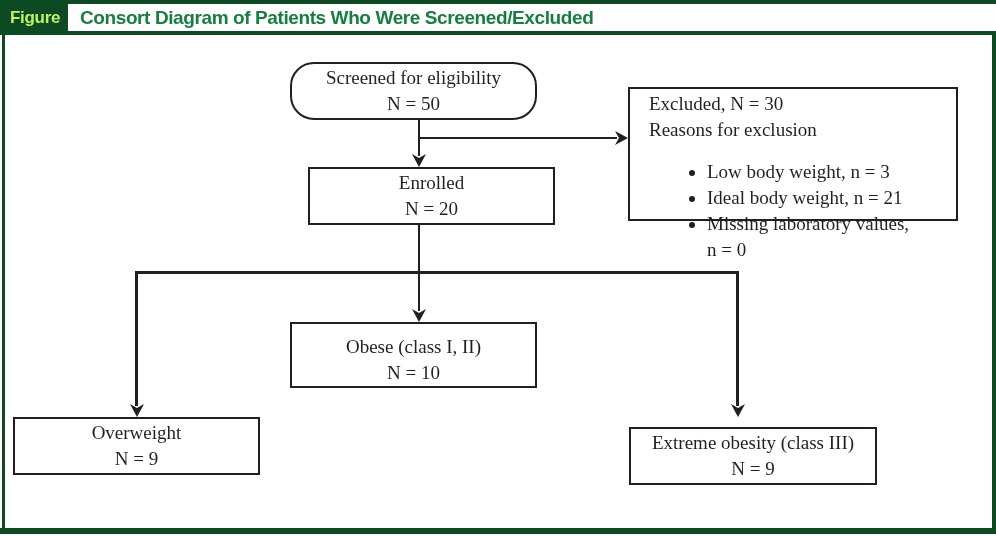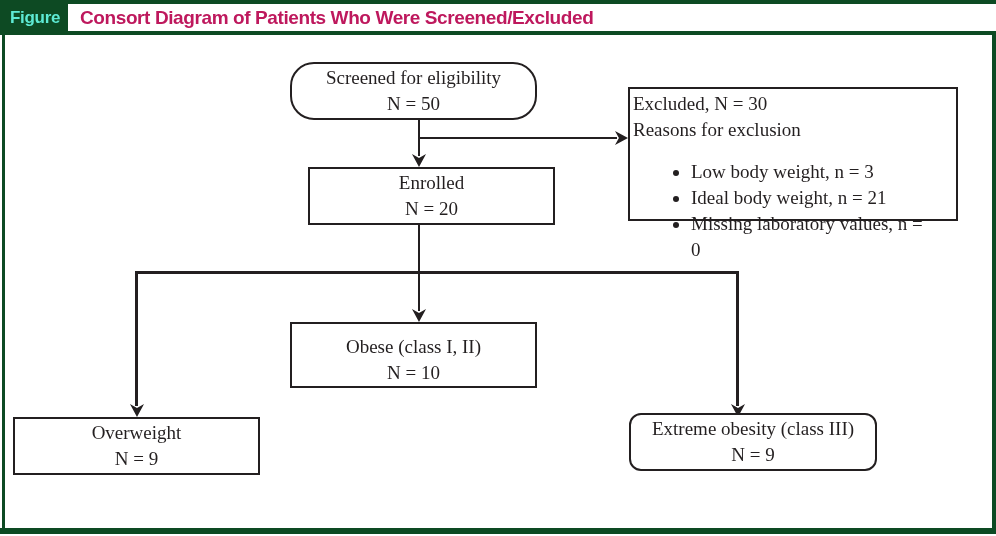--- a/index.html
+++ b/index.html
@@ -8,52 +8,52 @@
     width:996px;height:536px;
     background:#ffffff;
     font-family:"Liberation Serif", serif;
     color:#231f20;
     overflow:hidden;
   }
   
   .hdr-topbar{position:absolute;left:0;top:0;width:996px;height:4px;background:#0d4a23;}
   .hdr-chip{
     position:absolute;left:0;top:0;width:68px;height:35px;
-    background:#0d4a23;color:#5eead4;
+    background:#0d4a23;color:#bef264;
     font-family:"Liberation Sans", sans-serif;font-weight:bold;font-size:17px;
     letter-spacing:-0.3px;
     display:flex;align-items:center;padding-left:10px;box-sizing:border-box;
   }
   .hdr-title{
     position:absolute;left:80px;top:4px;height:27px;right:4px;
     display:flex;align-items:center;
     font-family:"Liberation Sans", sans-serif;font-weight:bold;font-size:19px;
-    letter-spacing:-0.4px;color:#be185d;white-space:nowrap;
+    letter-spacing:-0.4px;color:#15803d;white-space:nowrap;
   }
   .hdr-underline{position:absolute;left:0;top:31px;width:996px;height:4px;background:#0d4a23;}
   
   .border-left{position:absolute;left:2px;top:35px;width:3px;height:493px;background:#0d4a23;}
   .border-right{position:absolute;left:992px;top:35px;width:4px;height:493px;background:#0d4a23;}
   .border-bottom{position:absolute;left:0;top:528px;width:996px;height:6px;background:#0d4a23;}
   
   .fbox{
     position:absolute;box-sizing:border-box;
     border:2px solid #231f20;background:#ffffff;
     display:flex;flex-direction:column;justify-content:center;align-items:center;
     font-size:19px;line-height:26px;text-align:center;
   }
   .box-screened{left:290px;top:62px;width:247px;height:58px;border-radius:24px;}
   .box-enrolled{left:290px;top:167px;width:247px;height:58px;margin-left:18px;}
   .box-obese{left:290px;top:322px;width:247px;height:66px;justify-content:flex-end;}
   .box-overweight{left:13px;top:417px;width:247px;height:58px;}
-  .box-extreme{left:629px;top:413px;width:248px;height:58px;border-radius:12px;}
+  .box-extreme{left:629px;top:427px;width:248px;height:58px;}
   .box-excluded{
     left:628px;top:87px;width:330px;height:134px;
     align-items:flex-start;justify-content:flex-start;text-align:left;
-    padding:2px 3px;line-height:26px;
+    padding:2px 19px;line-height:26px;
   }
   .box-excluded ul{margin:16px;padding-left:42px;}
   .box-excluded li{list-style-type:disc;}
   
   .cline{position:absolute;background:#231f20;}
   .l-v1{left:418px;top:120px;width:2px;height:36px;}
   .l-hexcl{left:419px;top:137px;width:198px;height:2px;}
   .l-v2{left:418px;top:225px;width:2px;height:86px;}
   .l-branch{left:135px;top:271px;width:604px;height:3px;}
   .l-vleft{left:135px;top:271px;width:3px;height:135px;}

